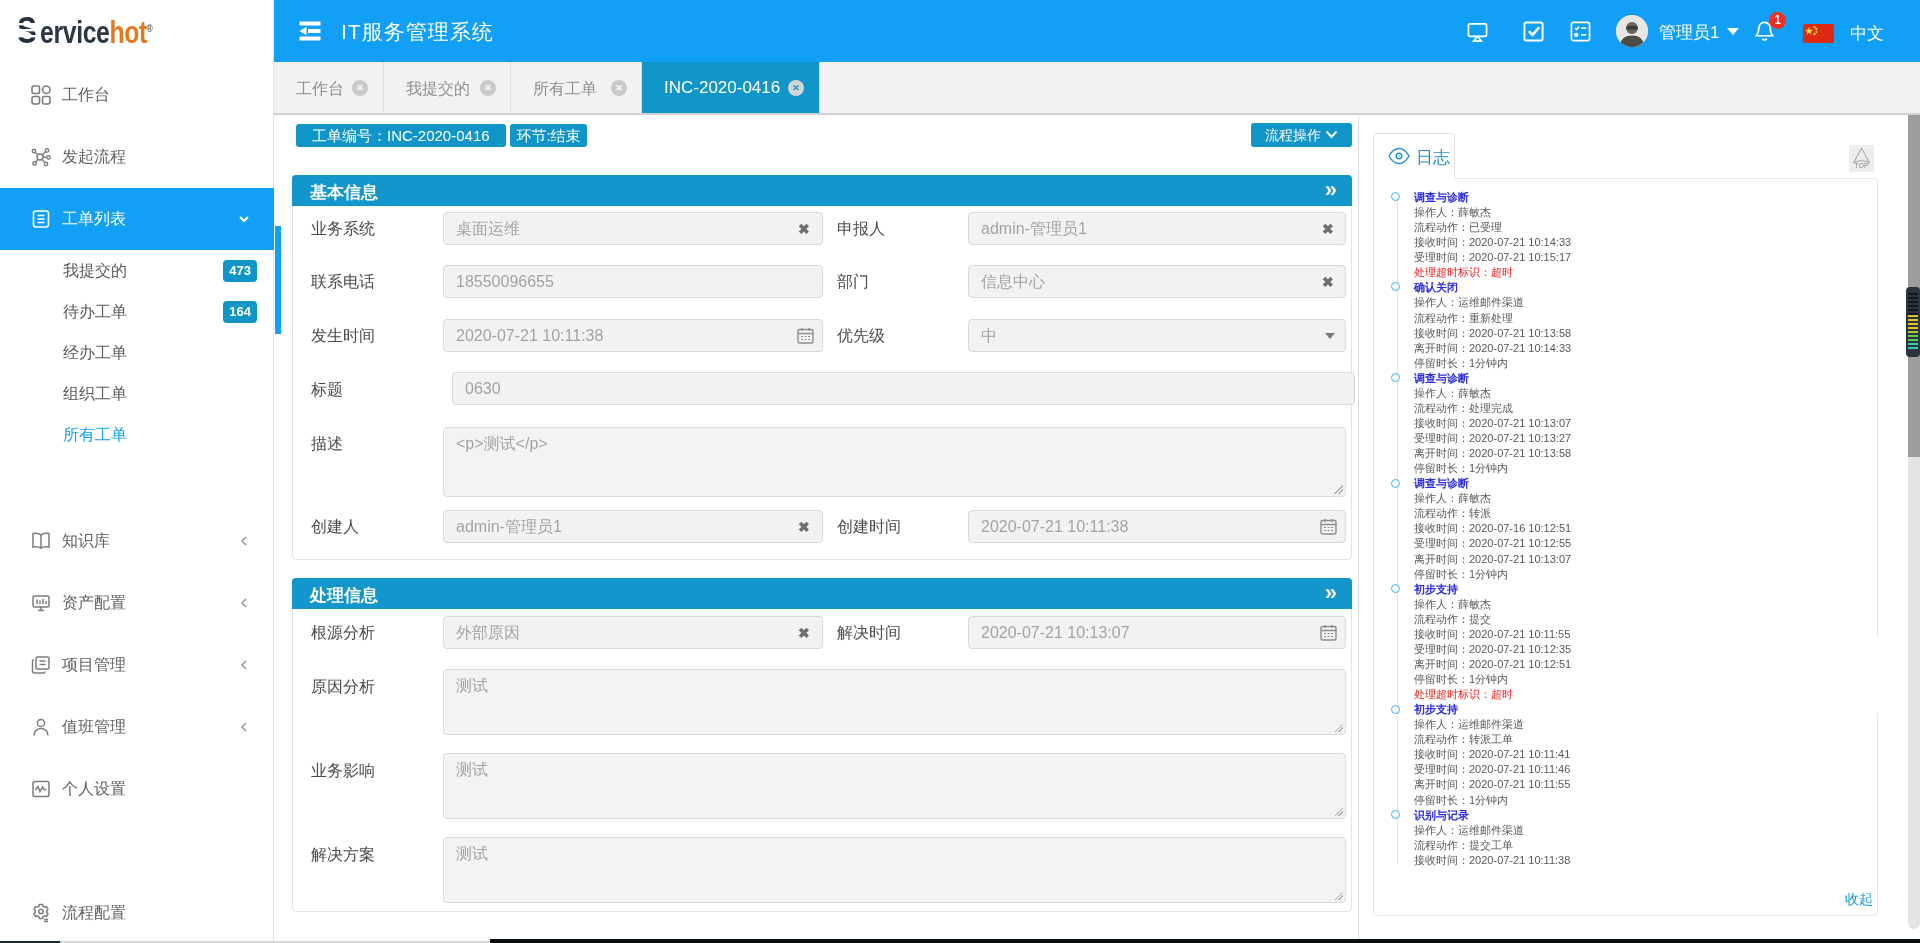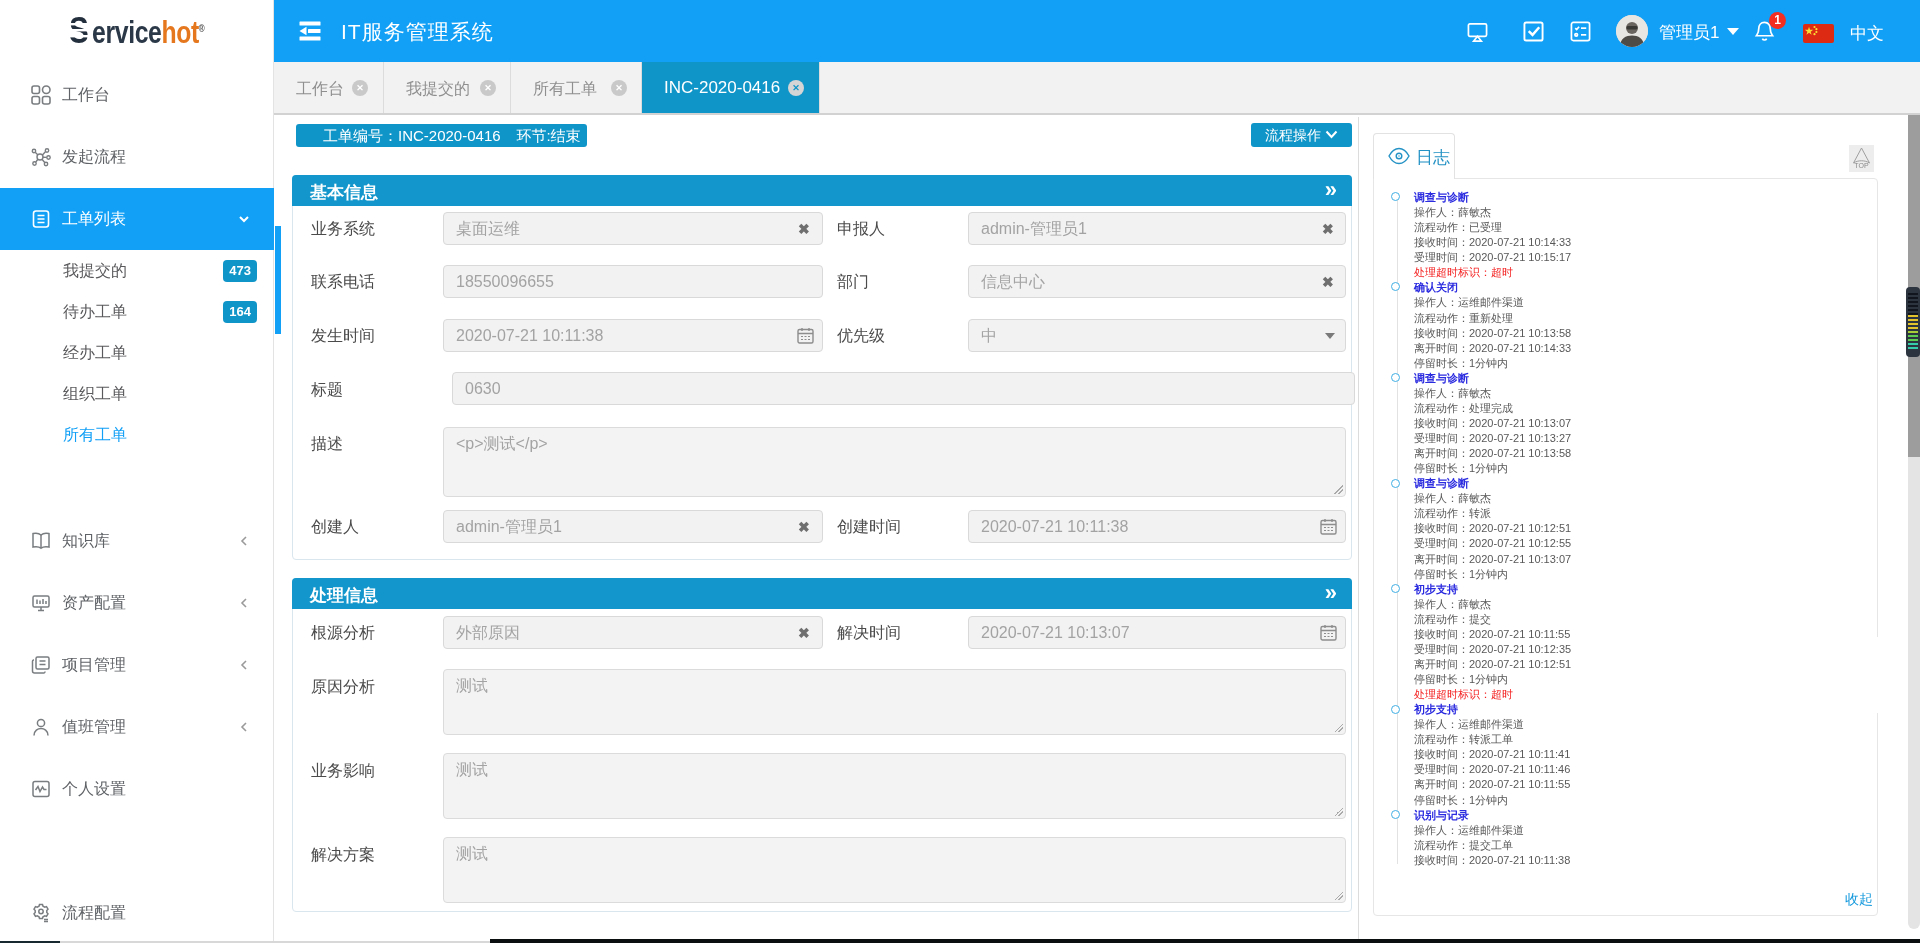--- a/index.html
+++ b/index.html
@@ -1,21 +1,21 @@
 <!DOCTYPE html>
 <html lang="zh"><head>
 <meta charset="utf-8">
 <title>IT服务管理系统</title>
 <style>
 * { margin:0; padding:0; box-sizing:border-box; }
 html,body { width:1920px; height:943px; overflow:hidden; font-family:"Liberation Sans", sans-serif; background:#fff; }
 
 
 #sidebar { position:absolute; left:0; top:0; width:274px; height:943px; background:#fff; border-right:1px solid #e3e3e3; z-index:5; }
-.logo { position:absolute; left:0; top:15px; width:274px; text-align:center; font-weight:bold; font-size:31px; color:#2a3847; }
+.logo { position:absolute; left:0; top:15px; width:274px; text-align:left; font-weight:bold; font-size:31px; color:#2a3847; }
 .logo .inner { display:inline-block; transform:scaleX(0.8); transform-origin:50% 50%; letter-spacing:-0.5px; }
 .logo .hot { color:#e5781e; }
 .logo sup { font-size:10px; color:#555; }
 .menu-item { position:absolute; left:0; width:274px; height:62px; color:#5f6266; font-size:16px; }
 .menu-item .mi-icon { position:absolute; left:31px; top:50%; margin-top:-10px; width:20px; height:20px; }
 .menu-item .mi-text { position:absolute; left:62px; top:50%; margin-top:-10px; line-height:20px; }
 .menu-item .mi-arrow { position:absolute; right:24px; top:50%; margin-top:-6px; width:12px; height:12px; }
 .menu-item.selected { background:#12a0f6; color:#fff; }
 .submenu-item { position:absolute; left:0; width:274px; height:41px; color:#59595c; font-size:16px; }
 .submenu-item .mi-text { position:absolute; left:63px; top:50%; margin-top:-10px; line-height:20px; }
@@ -37,21 +37,21 @@
 .tab { position:absolute; top:0; height:51px; border-right:1px solid #dcdcdc; color:#8f8f8f; font-size:16px; }
 .tab .t-text { position:absolute; left:22px; top:17px; }
 .tab.active { background:#1095c8; color:#fff; }
 .closex { position:absolute; top:18px; width:16px; height:16px; border-radius:50%; background:#c9c9c9; }
 .closex:before { content:"\2715"; position:absolute; left:0; top:0; width:16px; text-align:center; line-height:16px; font-size:9px; font-weight:bold; color:#fff; }
 .closex.lite { background:#d5d5d5; }
 .closex.lite:before { color:#1095c8; }
 
 
 #content { position:absolute; left:275px; top:115px; width:1645px; height:828px; background:#fff; }
-.bluetag { position:absolute; height:23px; background:#1095c8; border-radius:3px; color:#fff; font-size:15px; line-height:23px; padding:0 27px; }
+.bluetag { position:absolute; height:23px; background:#1095c8; border-radius:3px; color:#fff; font-size:15px; line-height:23px; padding:0 16px; }
 #flowbtn { position:absolute; left:1251px; top:123px; width:101px; height:24px; background:#1095c8; border-radius:3px; color:#fff; font-size:14px; line-height:24px; text-align:center; }
 .panel { position:absolute; left:292px; background:#fff; border:1px solid #d9e6ee; border-radius:4px; }
 .panel-h { position:absolute; left:-1px; top:-1px; right:-1px; height:31px; background:#1296cb; border-radius:4px 4px 0 0; color:#fff; }
 .panel-h .ph-t { position:absolute; left:18px; top:6px; font-size:17px; font-weight:bold; }
 .panel-h .ph-a { position:absolute; right:15px; top:2px; font-size:22px; font-weight:bold; }
 .flabel { position:absolute; font-size:16px; color:#4b4b4b; }
 .finput { position:absolute; height:33px; background:#f2f2f2; border:1px solid #d9d9d9; border-radius:4px; font-size:16px; color:#a3a3a3; line-height:31px; padding-left:12px; }
 .ftext { position:absolute; background:#f3f3f3; border:1px solid #dbdbdb; border-radius:4px; font-size:16px; color:#a3a3a3; padding:6px 12px; }
 .fx { position:absolute; font-size:14px; font-weight:bold; color:#6f6f6f; }
 .grip { position:absolute; right:2px; bottom:2px; width:9px; height:9px; background:linear-gradient(135deg, transparent 0 50%, #aaa 50% 56%, transparent 56% 72%, #aaa 72% 78%, transparent 78%); }
@@ -372,21 +372,21 @@
   <div class="lrow t">调查与诊断</div>
   <div class="lrow">操作人：薛敏杰</div>
   <div class="lrow">流程动作：处理完成</div>
   <div class="lrow">接收时间：2020-07-21 10:13:07</div>
   <div class="lrow">受理时间：2020-07-21 10:13:27</div>
   <div class="lrow">离开时间：2020-07-21 10:13:58</div>
   <div class="lrow">停留时长：1分钟内</div>
   <div class="lrow t">调查与诊断</div>
   <div class="lrow">操作人：薛敏杰</div>
   <div class="lrow">流程动作：转派</div>
-  <div class="lrow">接收时间：2020-07-21 10:12:51</div>
+  <div class="lrow">接收时间：2020-07-16 10:12:51</div>
   <div class="lrow">受理时间：2020-07-21 10:12:55</div>
   <div class="lrow">离开时间：2020-07-21 10:13:07</div>
   <div class="lrow">停留时长：1分钟内</div>
   <div class="lrow t">初步支持</div>
   <div class="lrow">操作人：薛敏杰</div>
   <div class="lrow">流程动作：提交</div>
   <div class="lrow">接收时间：2020-07-21 10:11:55</div>
   <div class="lrow">受理时间：2020-07-21 10:12:35</div>
   <div class="lrow">离开时间：2020-07-21 10:12:51</div>
   <div class="lrow">停留时长：1分钟内</div>

